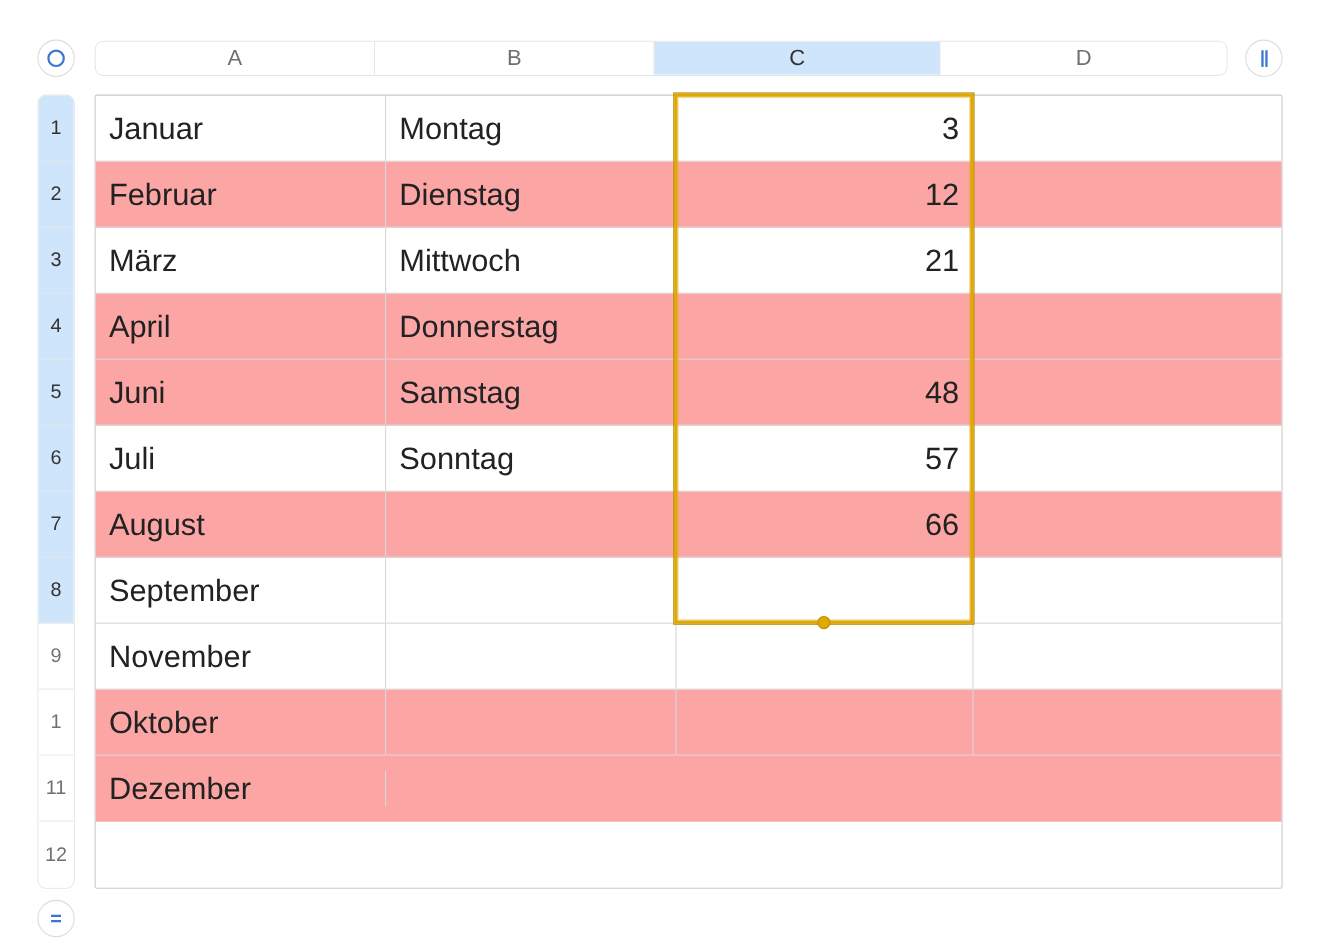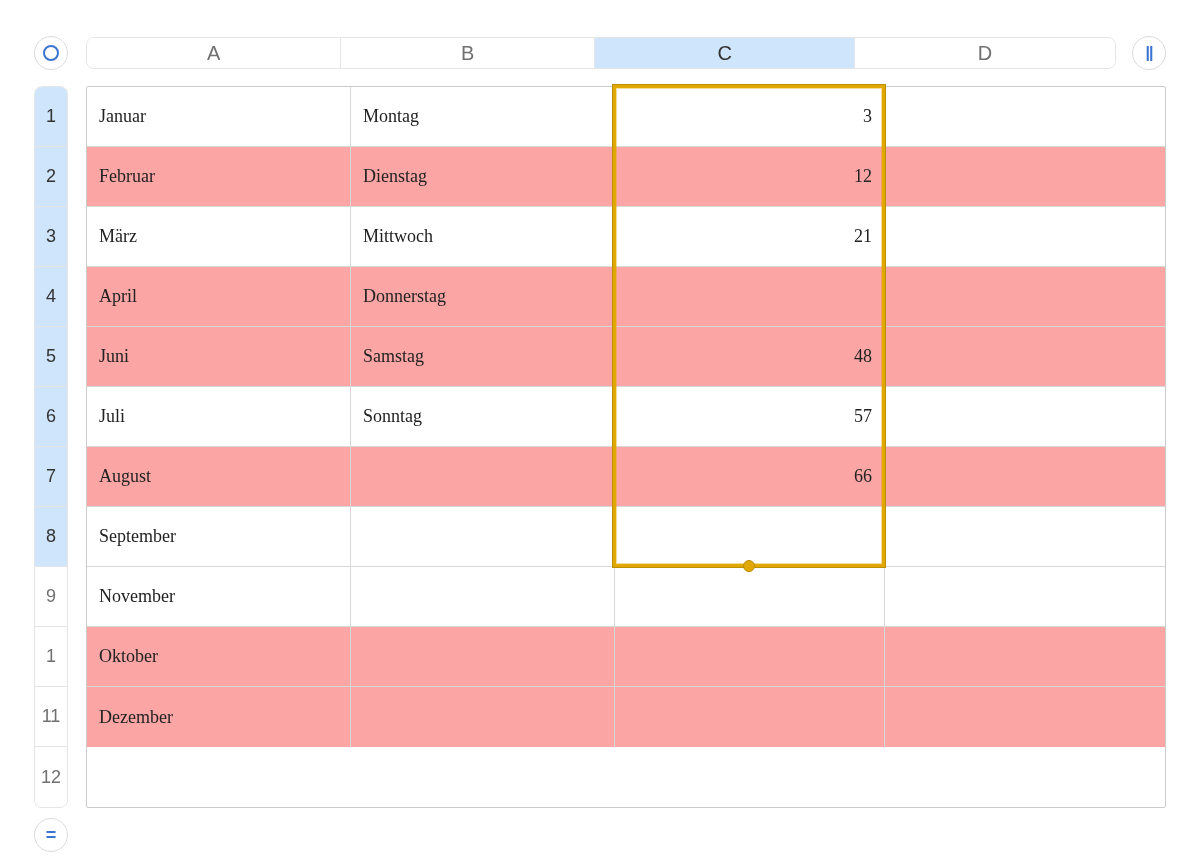--- a/index.html
+++ b/index.html
@@ -114,31 +114,30 @@
     border: 1px solid #ccc;
     border-radius: 2px;
     display: flex;
     flex-direction: column;
     position: relative;
   }
   .row {
     display: flex;
     border-bottom: 1px solid #d8d8d8;
   }
-  .row:last-child { border-bottom: none; }
+  .row:last-child { border-bottom: none; align-items: center; }
   .row.even { background: #fca5a5; }
   .cell {
     border-right: 1px solid #d8d8d8;
     display: flex;
     align-items: center;
-    font-size: 18px;
+    font-size: 28px;
     color: #222;
     padding: 0 12px;
     overflow: hidden;
-    font-family: Liberation Serif, serif;
   }
   .cell:last-child { border-right: none; }
   .cell.num { justify-content: flex-end; }
 
   
   .selection {
     position: absolute;
     border: 3px solid #e0a800;
     outline: 1px solid #bc8f00;
     pointer-events: none;

